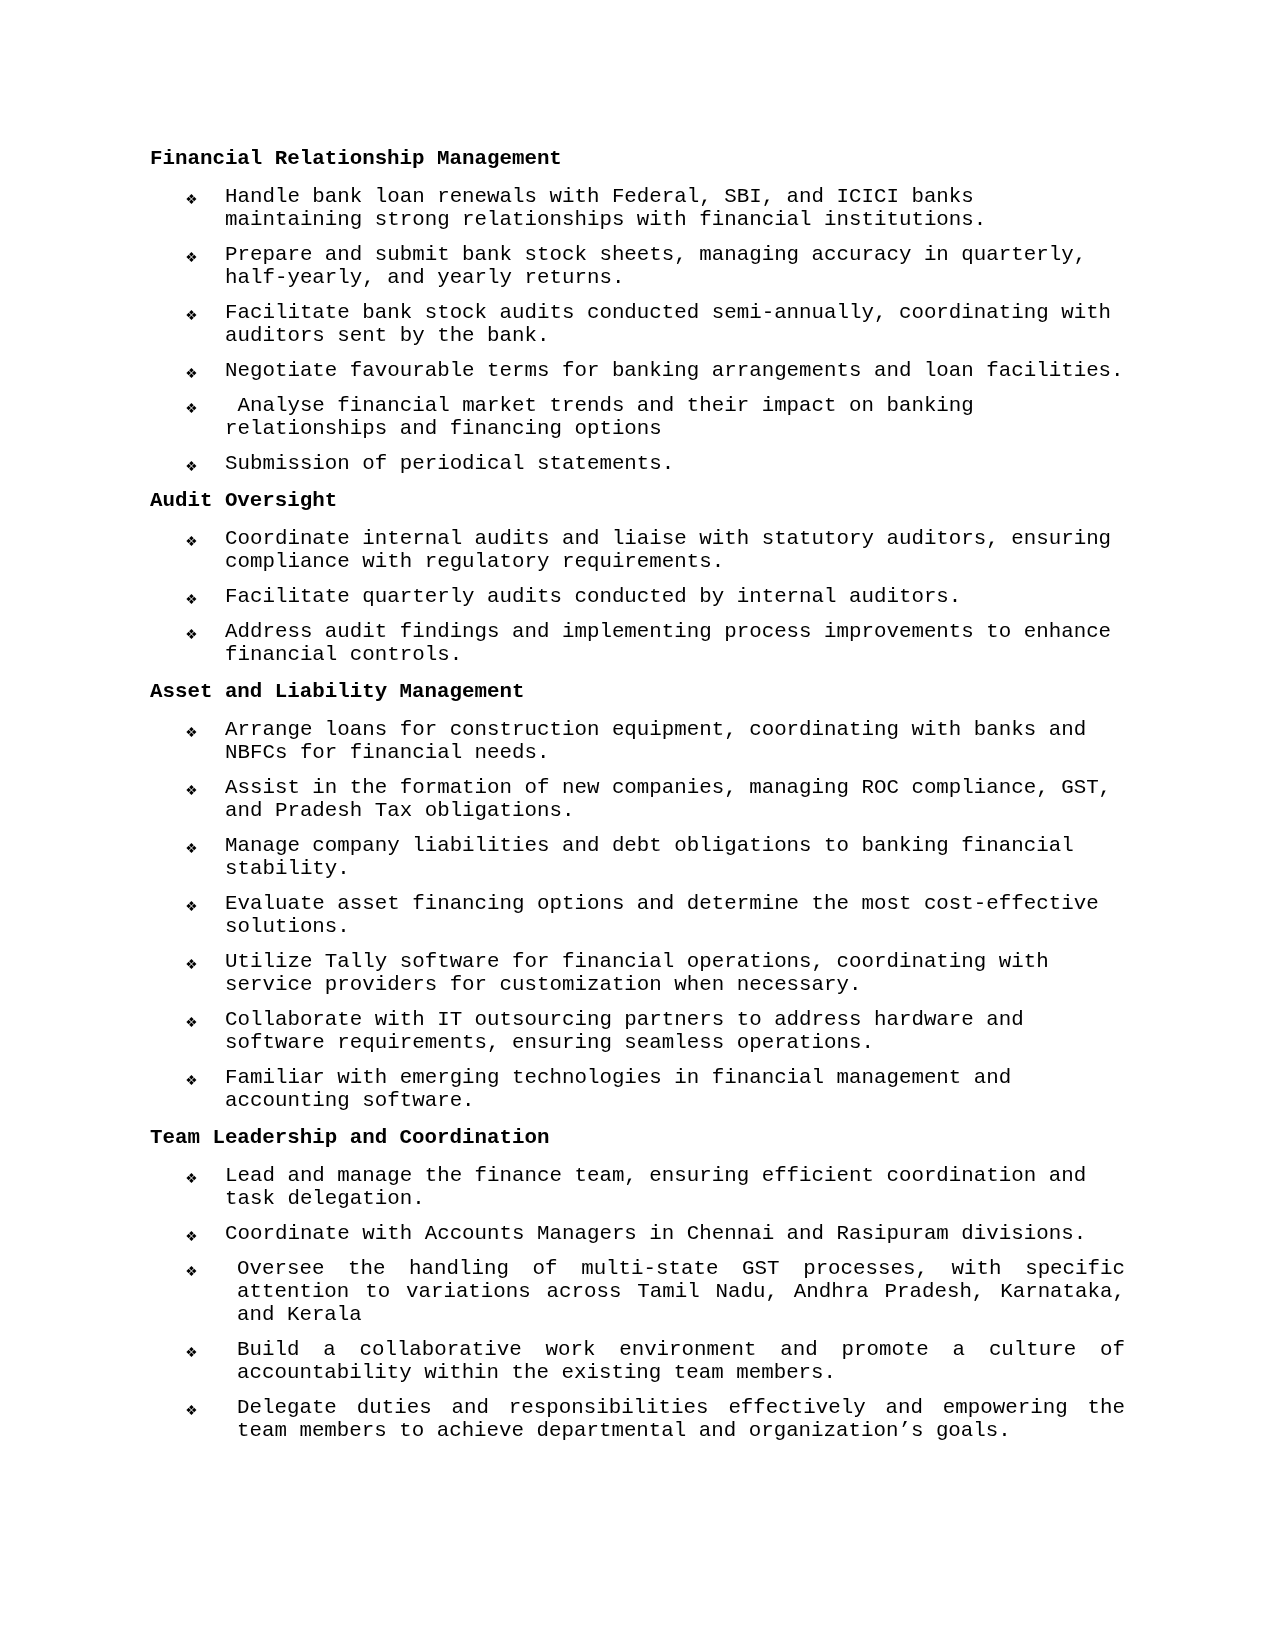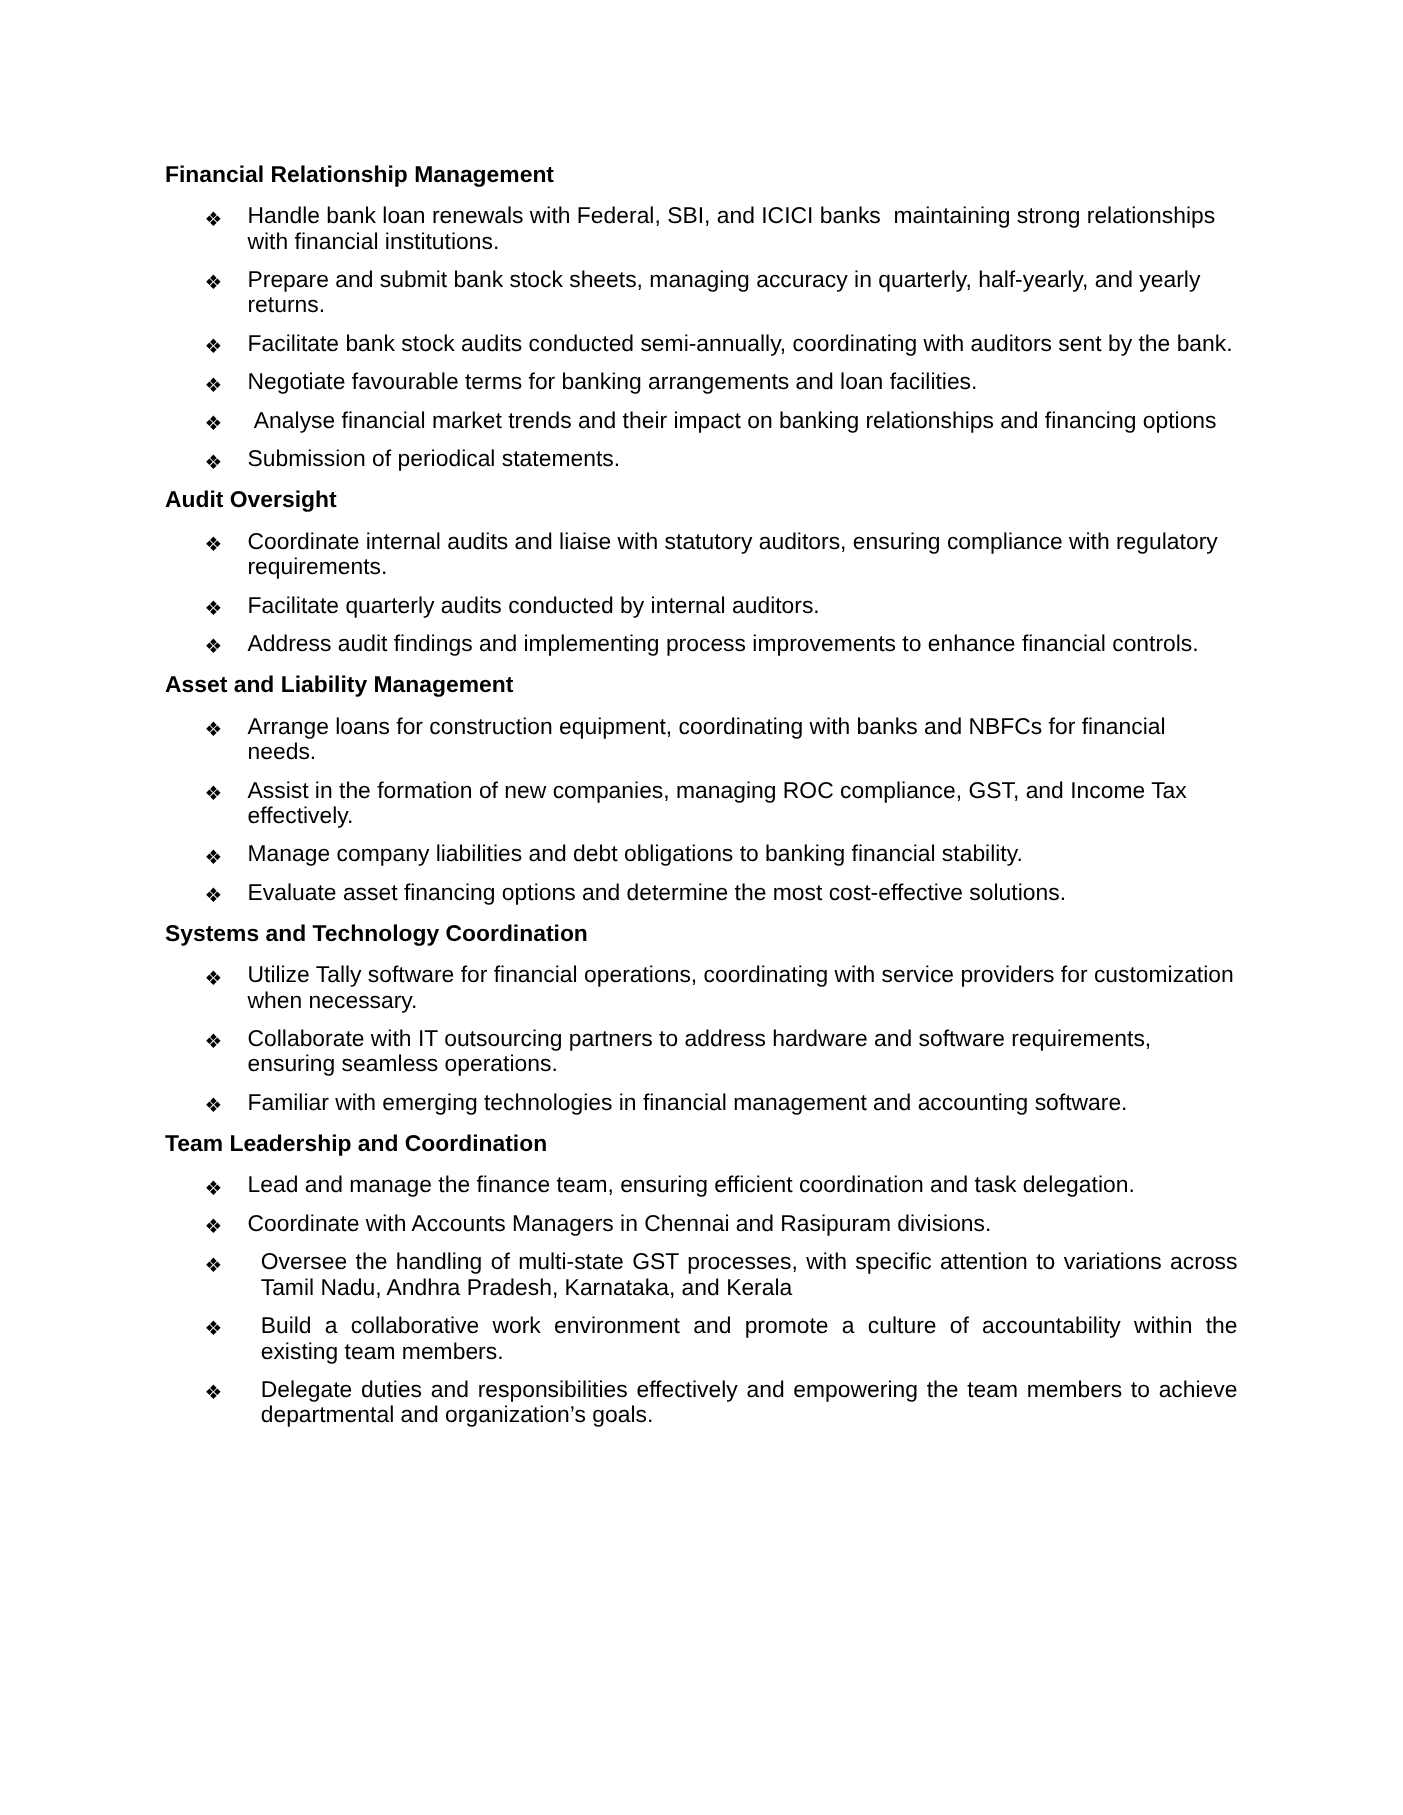--- a/index.html
+++ b/index.html
@@ -6,21 +6,21 @@
     margin: 0;
     padding: 0;
     background: #ffffff;
   }
   .page {
     position: relative;
     width: 1275px;
     height: 1650px;
     background: #ffffff;
     overflow: hidden;
-    font-family: Liberation Sans, sans-serif;
+    font-family: Liberation Mono, monospace;
     color: #000000;
   }
   .content {
     position: absolute;
     left: 150px;
     top: 145px;
     width: 975px;
   }
   .section-heading {
     font-size: 20.8px;
@@ -102,33 +102,32 @@
         </div>
       </section>
       <section>
         <h2 class="section-heading">Asset and Liability Management</h2>
         <div class="bullet-item">
           <span class="bullet-icon">❖</span>
           <p class="item-text">Arrange loans for construction equipment, coordinating with banks and NBFCs for financial needs.</p>
         </div>
         <div class="bullet-item">
           <span class="bullet-icon">❖</span>
-          <p class="item-text">Assist in the formation of new companies, managing ROC compliance, GST, and Income Tax effectively.</p>
+          <p class="item-text">Assist in the formation of new companies, managing ROC compliance, GST, and Pradesh Tax obligations.</p>
         </div>
         <div class="bullet-item">
           <span class="bullet-icon">❖</span>
           <p class="item-text">Manage company liabilities and debt obligations to banking financial stability.</p>
         </div>
         <div class="bullet-item">
           <span class="bullet-icon">❖</span>
           <p class="item-text">Evaluate asset financing options and determine the most cost-effective solutions.</p>
         </div>
       </section>
       <section>
-        <h2 class="section-heading">Systems and Technology Coordination</h2>
         <div class="bullet-item">
           <span class="bullet-icon">❖</span>
           <p class="item-text">Utilize Tally software for financial operations, coordinating with service providers for customization when necessary.</p>
         </div>
         <div class="bullet-item">
           <span class="bullet-icon">❖</span>
           <p class="item-text">Collaborate with IT outsourcing partners to address hardware and software requirements, ensuring seamless operations.</p>
         </div>
         <div class="bullet-item">
           <span class="bullet-icon">❖</span>

